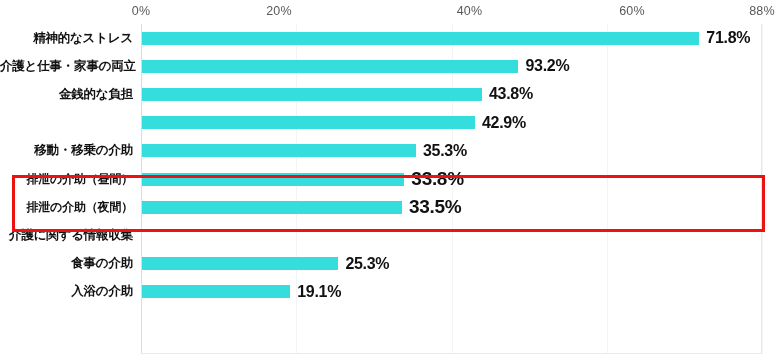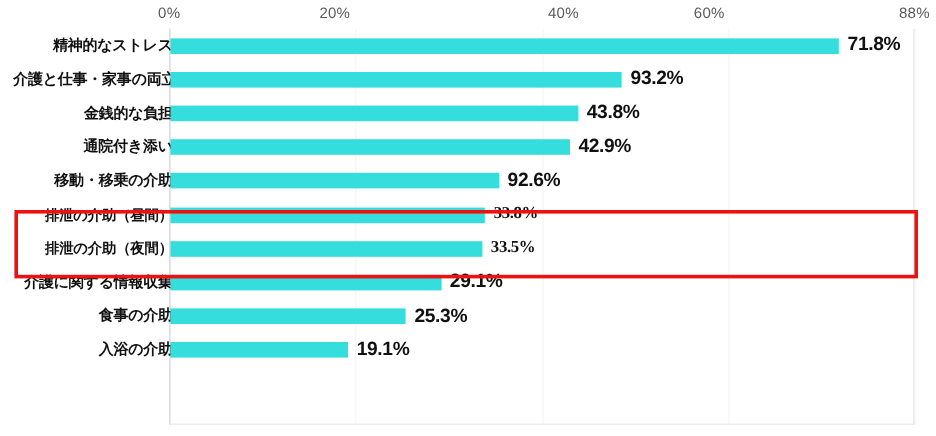--- a/index.html
+++ b/index.html
@@ -60,21 +60,20 @@
   }
   .cat-label{
     position:absolute;
     left:0; width:133px;
     text-align:right;
     font-size:12.5px;
     font-weight:bold;
     color:#111111;
     letter-spacing:-0.2px;
     white-space:nowrap;
-    padding-left:11px;
   }
   .bar-wrap{
     position:absolute;
     left:142px;
     height:29px;
     display:flex;
     align-items:center;
   }
   .bar{
     height:13px;
@@ -83,22 +82,21 @@
   }
   .val-label{
     font-size:16px;
     font-weight:bold;
     color:#111111;
     margin-left:7px;
     white-space:nowrap;
     letter-spacing:-0.3px;
   }
   .row.highlight .val-label{
-    font-size:14px;
-    font-family:Liberation Serif, serif;
+    font-size:19px;
   }
   .row.highlight .cat-label{
     font-size:12px;
   }
 
   
   .emphasis-box{
     position:absolute;
     left:12px; top:175px;
     width:753px; height:57px;
@@ -110,21 +108,21 @@
 </style>
 </head>
 <body>
 
 <div id="chart-root">
 
   <div id="xticks">
       <div class="xtick" style="left: 141px;">0%</div>
       <div class="xtick" style="left: 279px;">20%</div>
       <div class="xtick" style="left: 451.5px; margin-left: 18px;">40%</div>
-      <div class="xtick" style="left: 591px;">60%</div>
+      <div class="xtick" style="left: 632px;">60%</div>
       <div class="xtick" style="left: 762px;">88%</div>
     </div>
 
   <div id="gridlines">
       <div class="gridline first" style="left: 141px;"></div>
       <div class="gridline" style="left: 296.25px;"></div>
       <div class="gridline" style="left: 451.5px;"></div>
       <div class="gridline" style="left: 606.75px;"></div>
       <div class="gridline" style="left: 762px;"></div>
     </div>
@@ -147,53 +145,48 @@
         </div>
       </div>
       <div class="row">
         <div class="cat-label">金銭的な負担</div>
         <div class="bar-wrap">
           <div class="bar" style="width: 339.998px; background: rgb(53, 221, 221);"></div>
           <div class="val-label">43.8%</div>
         </div>
       </div>
       <div class="row">
-        <div class="cat-label">通院付き添い</div>
         <div class="bar-wrap">
           <div class="bar" style="width: 333.011px; background: rgb(53, 221, 221);"></div>
           <div class="val-label">42.9%</div>
         </div>
       </div>
       <div class="row">
         <div class="cat-label">移動・移乗の介助</div>
         <div class="bar-wrap">
           <div class="bar" style="width: 274.016px; background: rgb(53, 221, 221);"></div>
-          <div class="val-label">92.6%</div>
+          <div class="val-label">35.3%</div>
         </div>
       </div>
       <div class="row highlight">
         <div class="cat-label">排泄の介助（昼間）</div>
         <div class="bar-wrap">
           <div class="bar" style="width: 262.373px; background: rgb(53, 221, 221);"></div>
           <div class="val-label">33.8%</div>
         </div>
       </div>
       <div class="row highlight">
         <div class="cat-label">排泄の介助（夜間）</div>
         <div class="bar-wrap">
           <div class="bar" style="width: 260.044px; background: rgb(53, 221, 221);"></div>
           <div class="val-label">33.5%</div>
         </div>
       </div>
       <div class="row">
         <div class="cat-label">介護に関する情報収集</div>
-        <div class="bar-wrap">
-          <div class="bar" style="width: 225.889px; background: rgb(53, 221, 221);"></div>
-          <div class="val-label">29.1%</div>
-        </div>
       </div>
       <div class="row">
         <div class="cat-label">食事の介助</div>
         <div class="bar-wrap">
           <div class="bar" style="width: 196.391px; background: rgb(53, 221, 221);"></div>
           <div class="val-label">25.3%</div>
         </div>
       </div>
       <div class="row">
         <div class="cat-label">入浴の介助</div>

